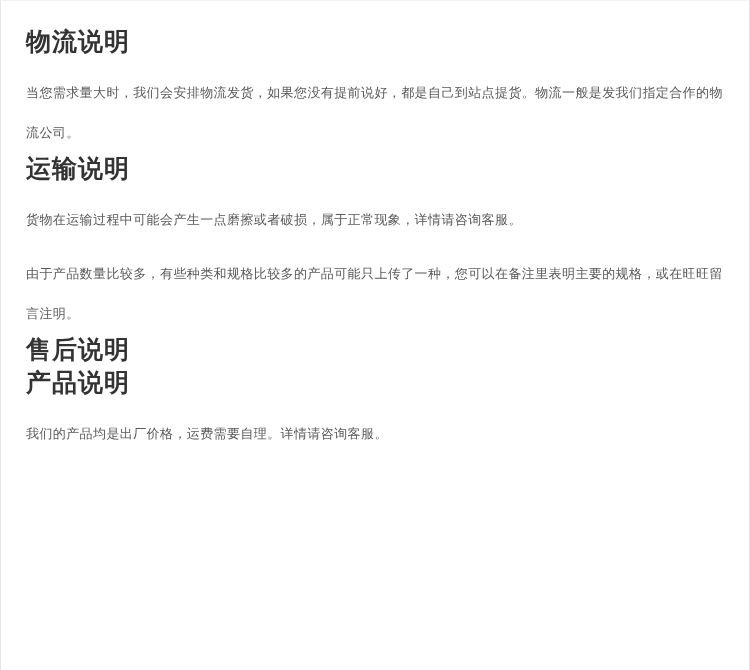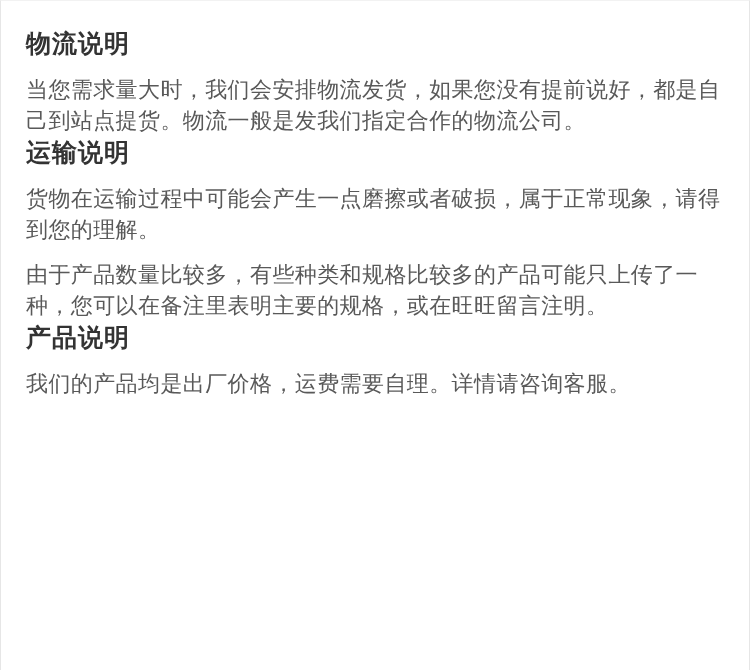--- a/index.html
+++ b/index.html
@@ -16,60 +16,61 @@
   }
   .page {
     width: 750px;
     height: 670px;
     background: var(--background);
     border-left: 1px solid var(--border);
     border-right: 1px solid var(--border);
     border-top: 1px solid #f2f2f2;
     padding: 26px 25px 20px 25px;
     overflow: hidden;
-    font-family: Liberation Serif, serif;
+    font-family: Liberation Mono, monospace;
   }
   .sec + .sec {
   }
   .sec-title {
     margin: 0;
     font-size: 25px;
     line-height: 33px;
     font-weight: bold;
     color: var(--heading);
     letter-spacing: 1px;
   }
   .sec-body {
     margin: 14px 0 0 0;
-    font-size: 22px;
-    line-height: 31px;
+    font-size: 13px;
+    line-height: 40px;
     color: var(--body);
     letter-spacing: 0.4px;
   }
 </style>
 </head>
 <body>
 
 <div class="page">
 
   <section class="sec">
     <h2 class="sec-title">物流说明</h2>
     <p class="sec-body">当您需求量大时，我们会安排物流发货，如果您没有提前说好，都是自己到站点提货。物流一般是发我们指定合作的物流公司。</p>
   </section>
 
   <section class="sec">
     <h2 class="sec-title">运输说明</h2>
-    <p class="sec-body">货物在运输过程中可能会产生一点磨擦或者破损，属于正常现象，请得到您的理解。</p>
+    <p class="sec-body">货物在运输过程中可能会产生一点磨擦或者破损，属于正常现象，详情请咨询客服。</p>
   </section>
 
   <section class="sec">
     <p class="sec-body">由于产品数量比较多，有些种类和规格比较多的产品可能只上传了一种，您可以在备注里表明主要的规格，或在旺旺留言注明。</p>
   </section>
 
   <section class="sec">
+    <h2 class="sec-title">售后说明</h2>
   </section>
 
   <section class="sec">
     <h2 class="sec-title">产品说明</h2>
     <p class="sec-body">我们的产品均是出厂价格，运费需要自理。详情请咨询客服。</p>
   </section>
 
 </div>
 
 </body></html>

